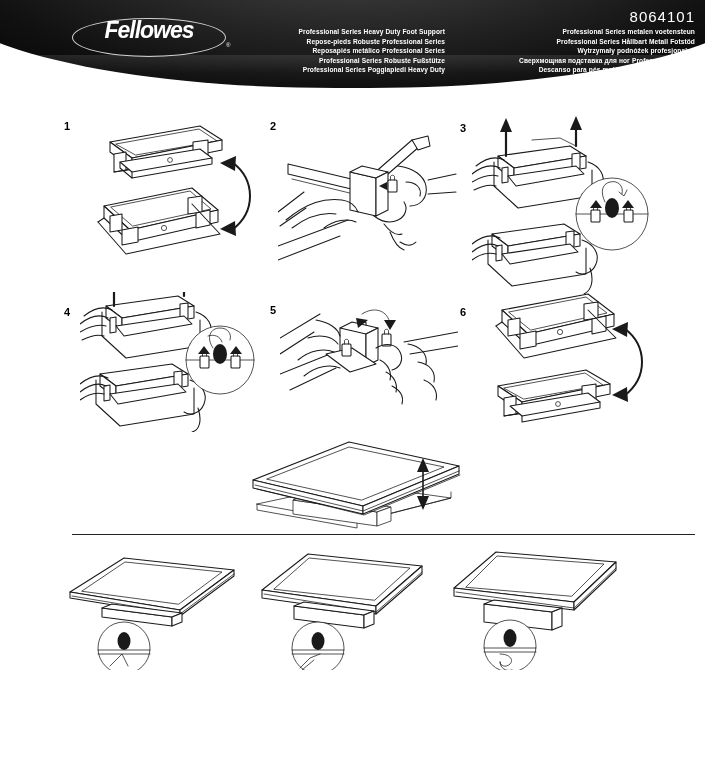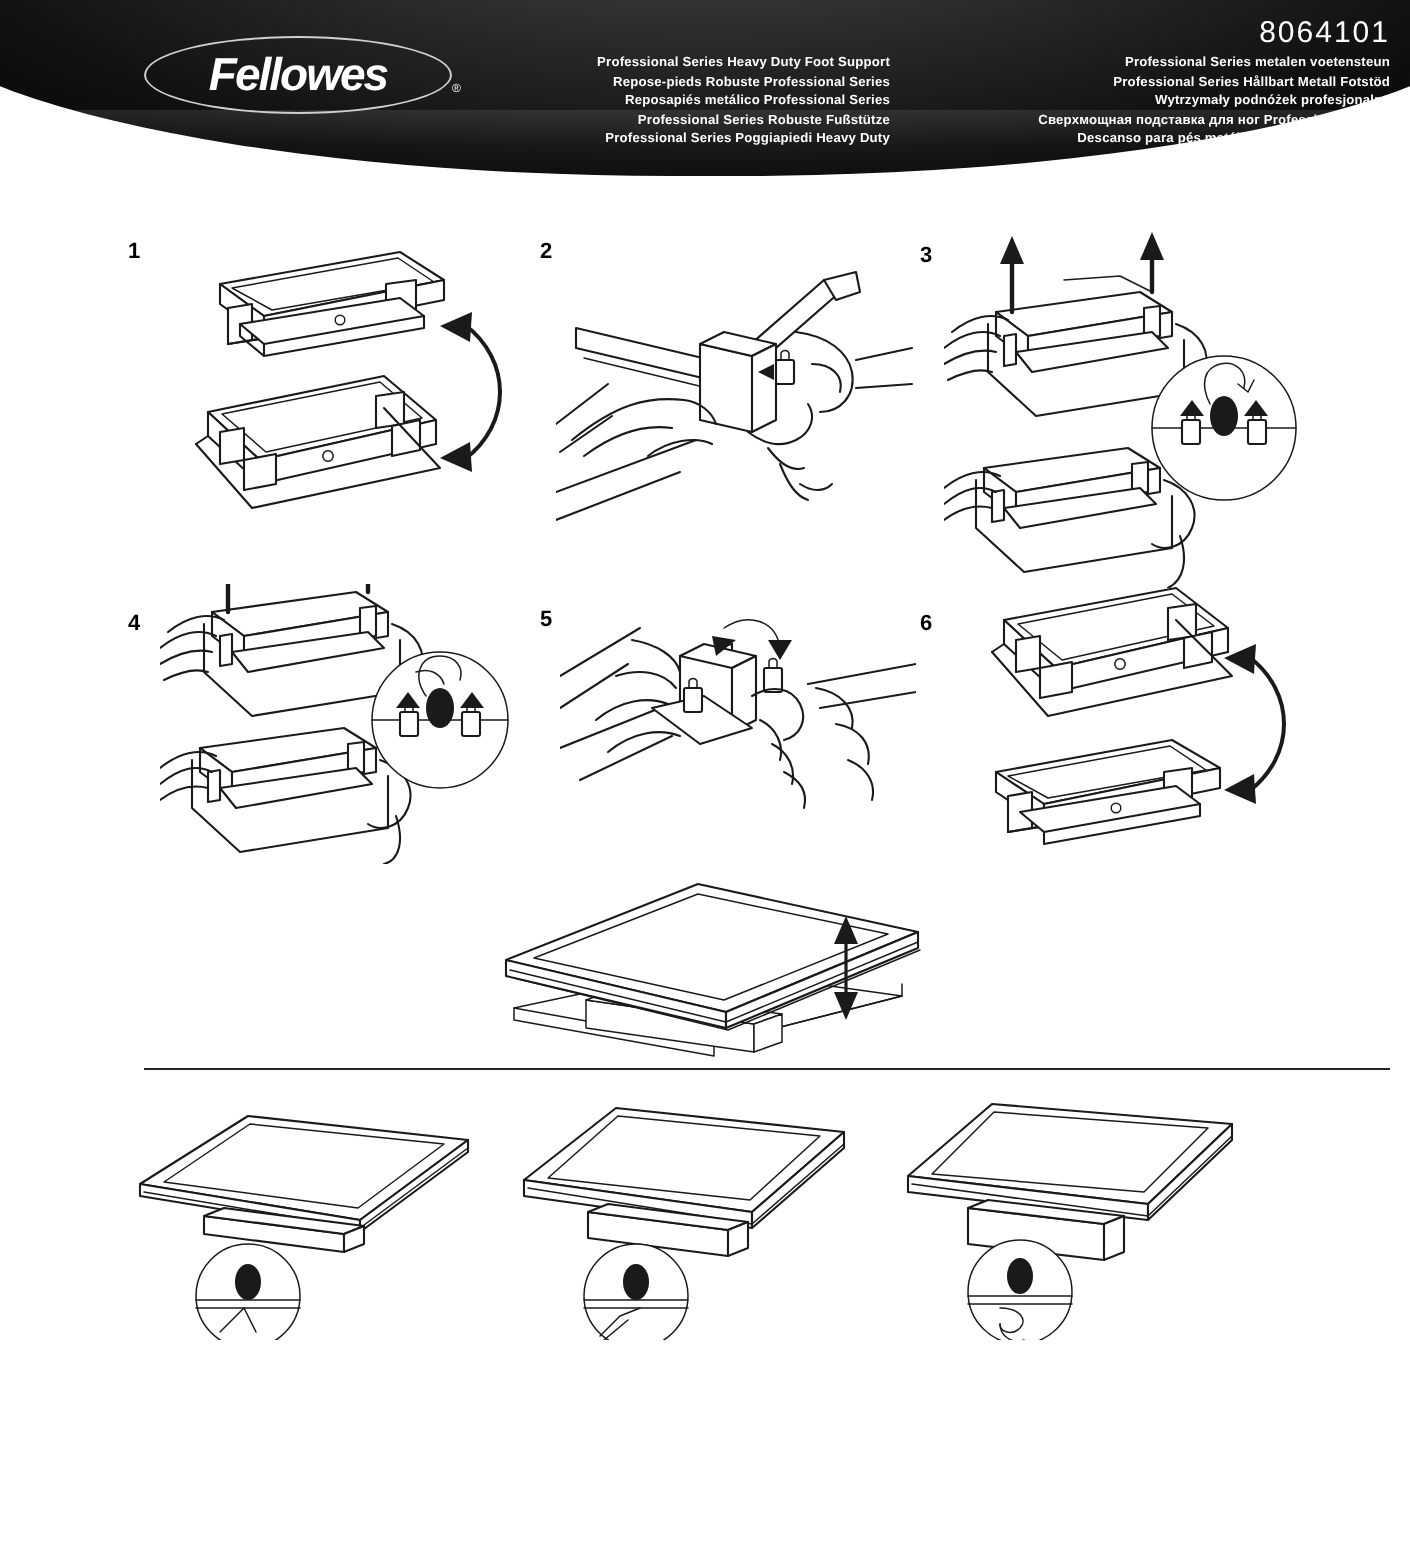--- a/index.html
+++ b/index.html
@@ -8,21 +8,21 @@
   
   .header{position:absolute;left:0;top:0;width:705px;height:88px;overflow:hidden;}
   .header-bg{position:absolute;left:-60px;top:-150px;width:825px;height:238px;
     background:radial-gradient(ellipse at 50% 40%, #4a4a4a 0%, #262626 42%, #111 68%, #000 100%);
     border-radius:50% 50% 48% 48%/60% 60% 40% 40%;}
   .header-sheen{position:absolute;left:0;top:55px;width:705px;height:33px;
     background:linear-gradient(180deg, rgba(255,255,255,0.10) 0%, rgba(255,255,255,0.02) 55%, rgba(255,255,255,0) 100%);
     pointer-events:none;}
   .logo-box{position:absolute;left:72px;top:18px;width:152px;height:37px;
     border:1px solid #cfcfcf;border-radius:50%/50%;
-    display:flex;align-items:center;justify-content:center;}
+    display:flex;justify-content:center;}
   .logo-text{color:#fff;font-family:"Liberation Sans",sans-serif;font-weight:bold;font-style:italic;
     font-size:23px;letter-spacing:-1px;line-height:1;}
   .logo-reg{position:absolute;left:226px;top:42px;color:#fff;font-size:6px;}
 
   .hdr-col{position:absolute;color:#fff;text-align:right;font-weight:bold;font-size:6.6px;line-height:9.6px;
     letter-spacing:0.1px;white-space:nowrap;}
   .hdr-col-left{left:248px;top:27px;width:197px;}
   .hdr-col-right{left:452px;top:27px;width:243px;}
   .part-no{position:absolute;right:10px;top:8px;color:#fff;font-weight:normal;font-size:15px;letter-spacing:1px;}
 

